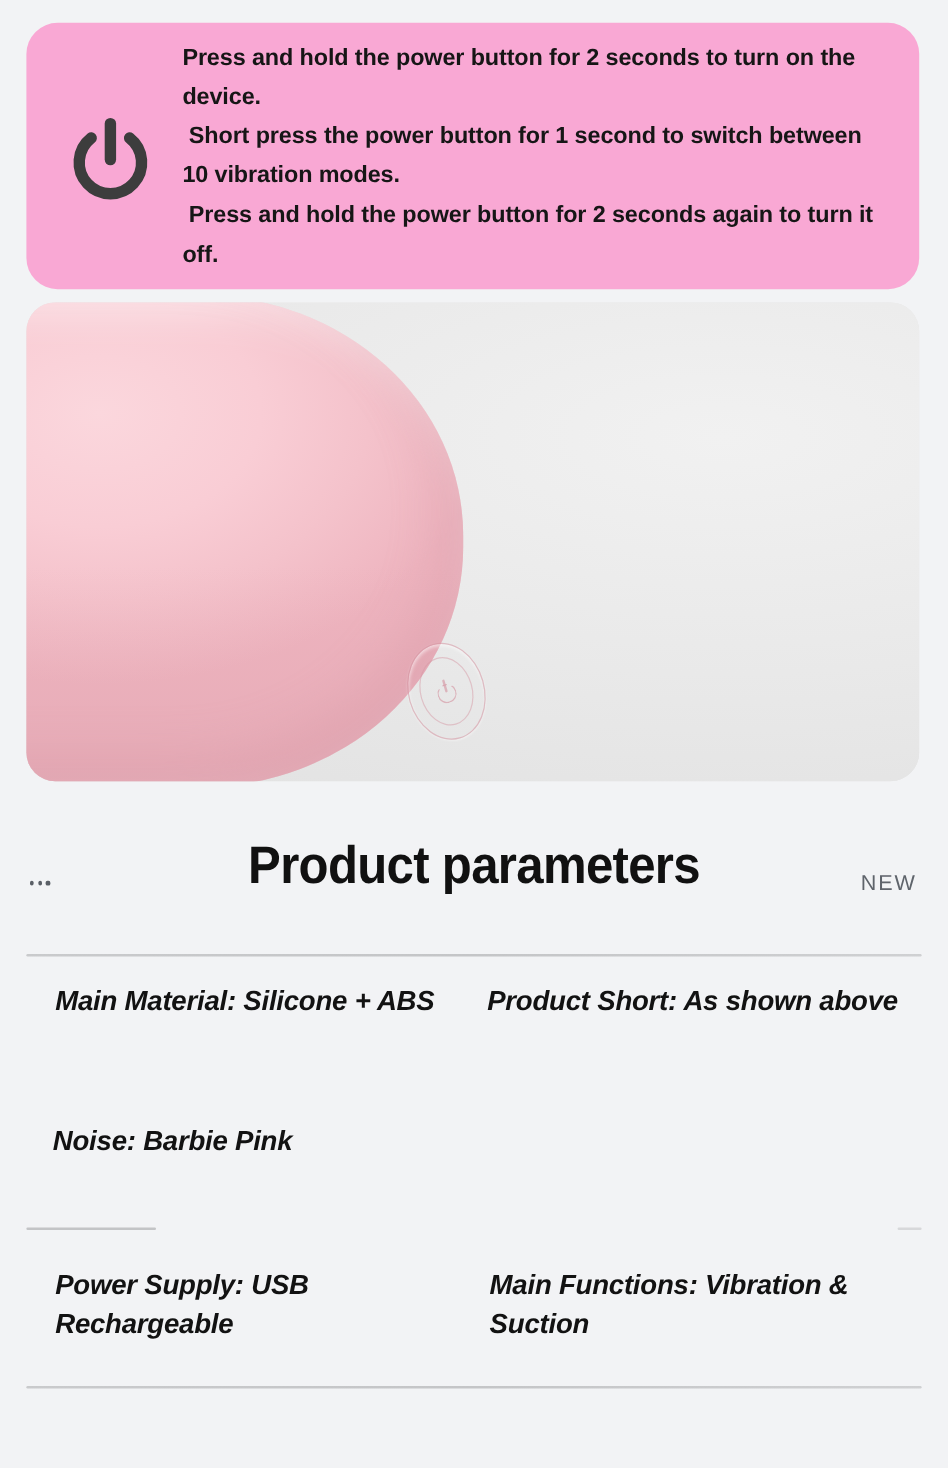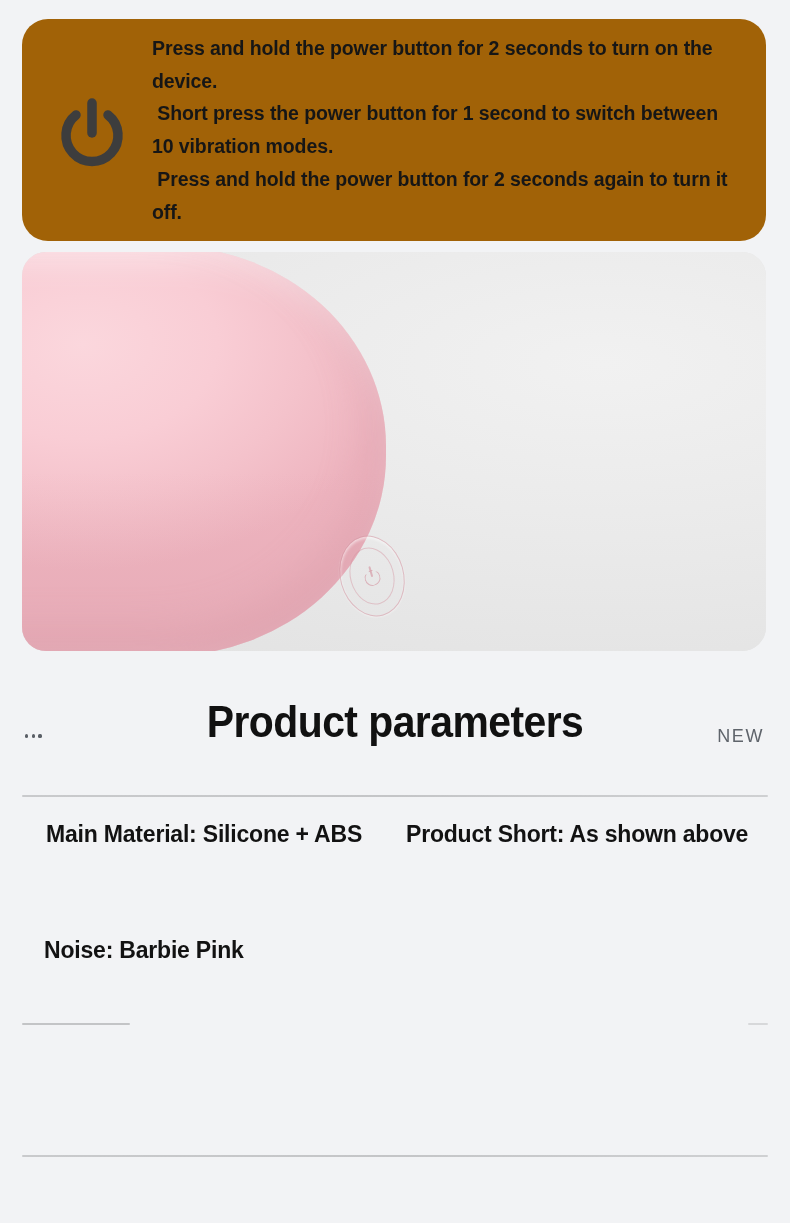--- a/index.html
+++ b/index.html
@@ -19,21 +19,21 @@
     background: #f2f3f5;
   }
 
   
   .instruction-card {
     position: absolute;
     left: 22px;
     top: 19px;
     width: 744px;
     height: 222px;
-    background: #a16207;
+    background: #f9a8d4;
     border-radius: 26px;
     display: flex;
     align-items: center;
     padding: 0 14px 0 10px;
   }
 
   .power-icon-wrap {
     width: 120px;
     min-width: 120px;
     display: flex;
@@ -234,20 +234,21 @@
   .spec-row {
     display: flex;
     width: 100%;
   }
   .spec-cell {
     font-size: 23px;
     font-weight: bold;
     color: #121212;
     line-height: 1.42;
     letter-spacing: -0.2px;
+    font-style: italic;
   }
   .spec-cell.left  { width: 362px; padding-left: 24px; }
   .spec-cell.right { width: 384px; padding-left: 22px; }
 
   .row-1 { height: 116px; }
   .row-2 { height: 120px; }
   .row-3 { height: 100px; }
   .row-3 .spec-cell.right { padding-left: 24px; }
 </style>
 </head>
@@ -299,20 +300,24 @@
 
     <div class="spec-row row-1">
       <div class="spec-cell left">Main Material: Silicone + ABS</div>
       <div class="spec-cell right">Product Short: As shown above</div>
     </div>
 
     <div class="spec-row row-2">
       <div class="spec-cell right">Noise: Barbie Pink</div>
     </div>
 
+    <div class="spec-row row-3">
+      <div class="spec-cell left">Power Supply: USB Rechargeable</div>
+      <div class="spec-cell right">Main Functions: Vibration &amp; Suction</div>
+    </div>
 
   </div>
 
   <div class="divider-partial">
     <div class="seg-left"></div>
     <div class="seg-right"></div>
   </div>
 
   <div class="divider-full divider-bottom"></div>
 

